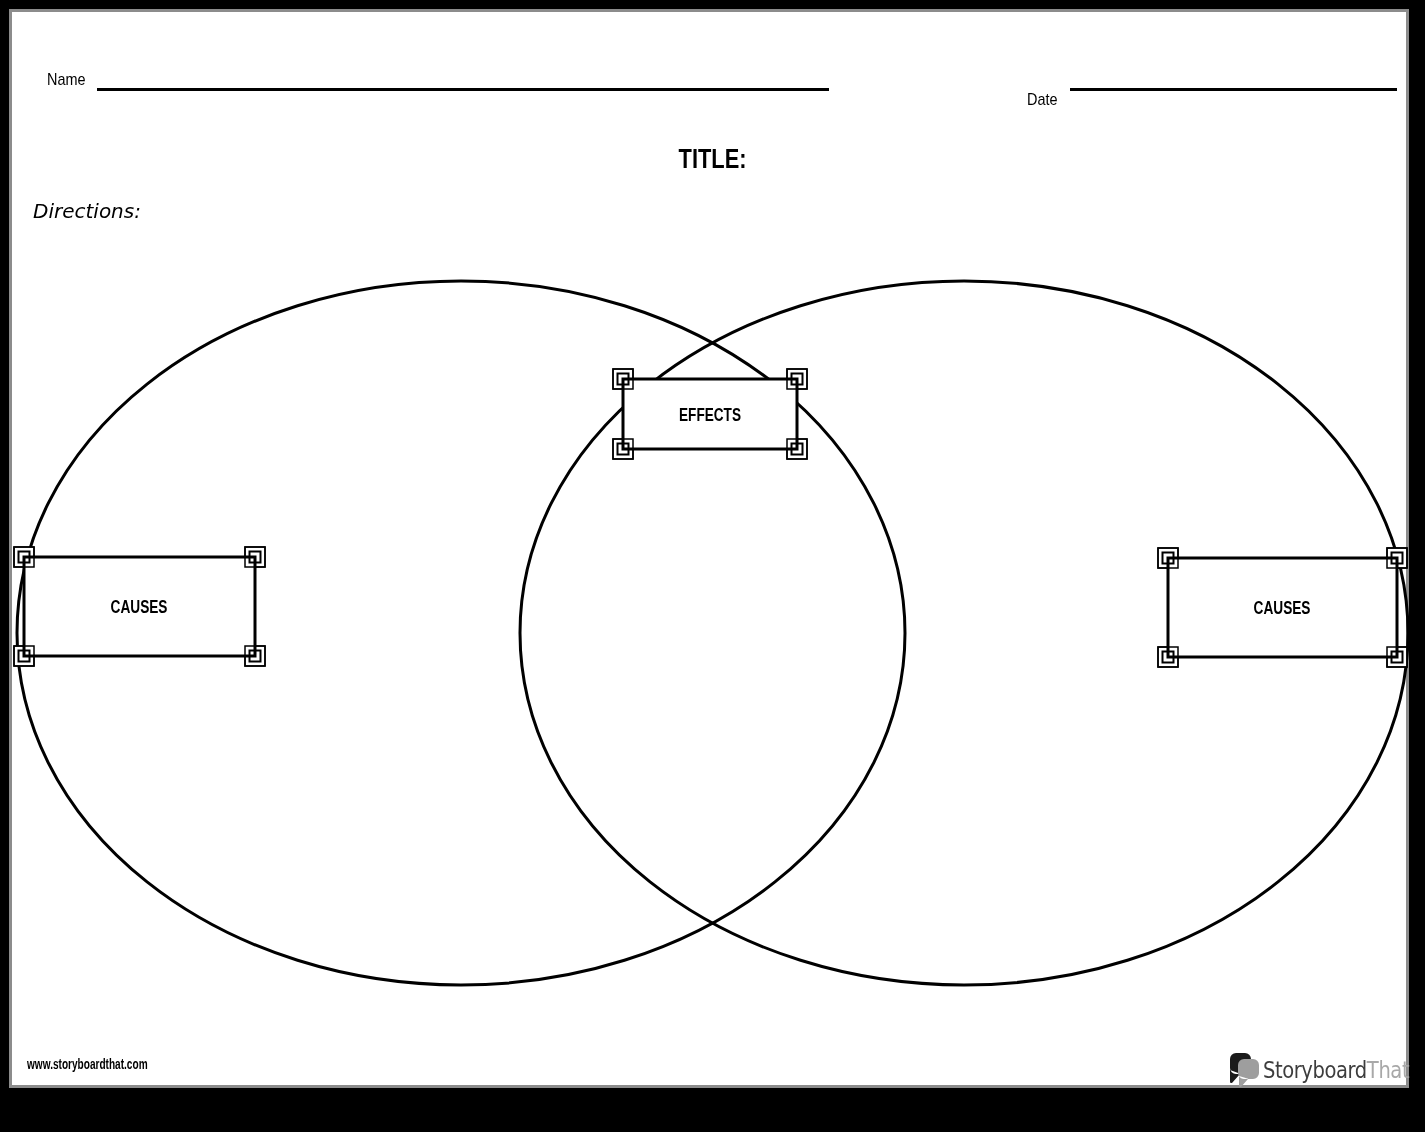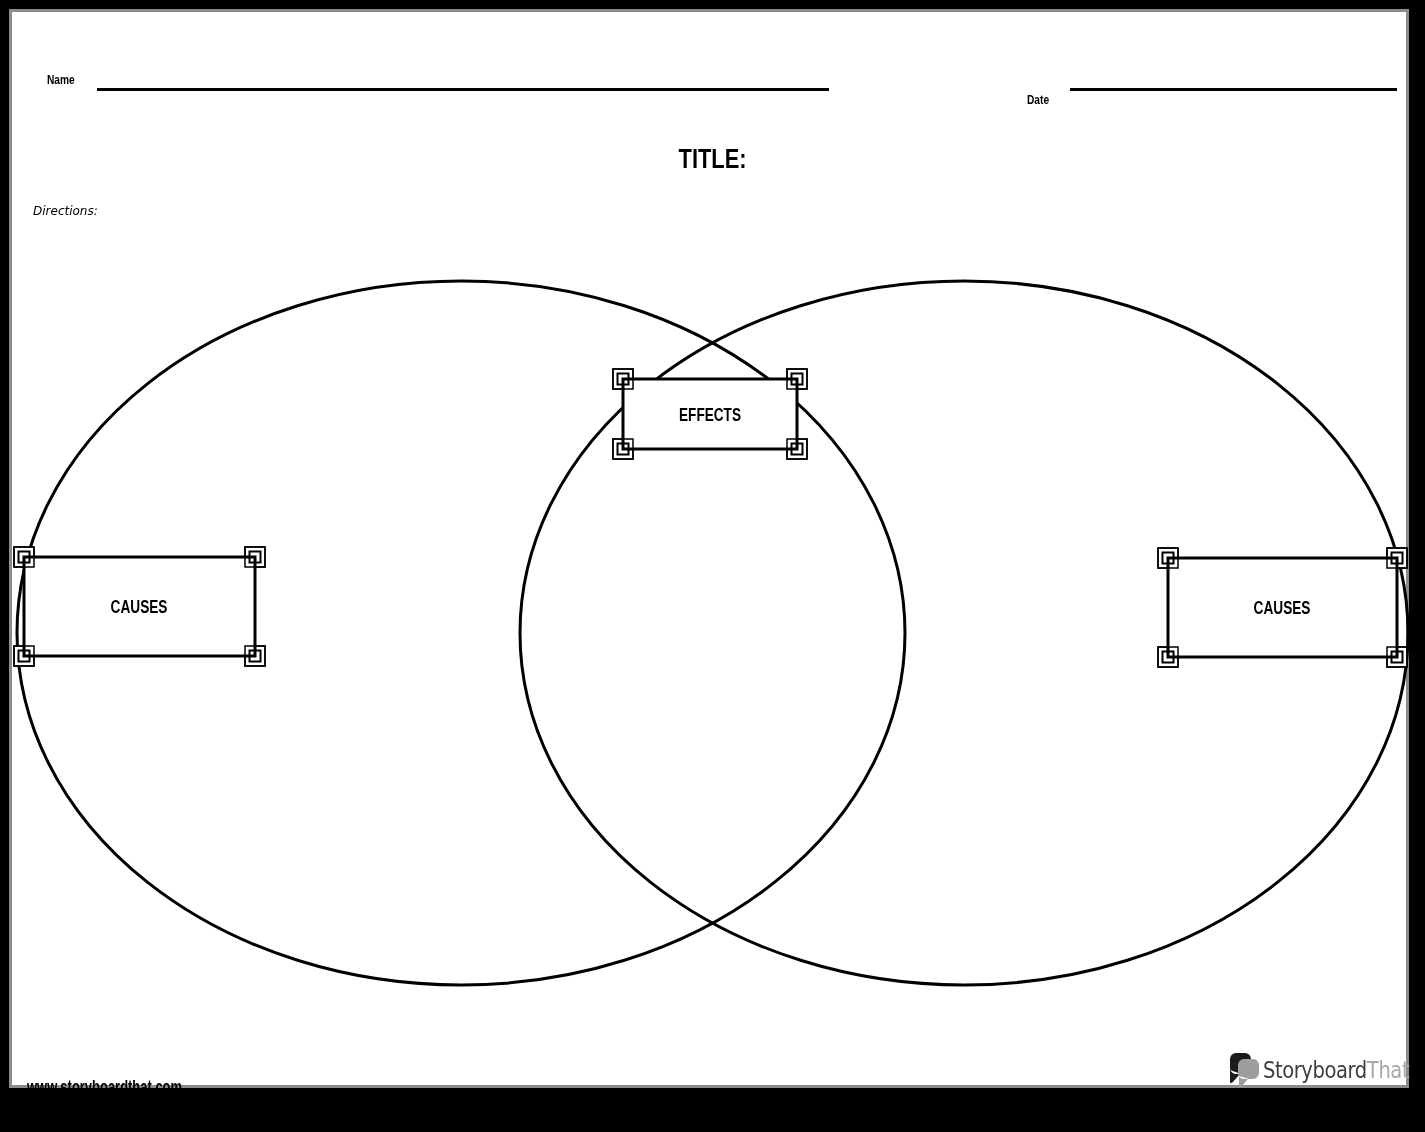--- a/index.html
+++ b/index.html
@@ -14,22 +14,22 @@
   }
   .page {
     position: absolute;
     left: 9px; top: 9px;
     width: 1400px; height: 1079px;
     background: #fff;
     border: 3px solid #8c8c8c;
   }
   .hdr-label {
     position: absolute;
-    font-size: 12px;
-    font-weight: bold;
+    font-size: 17px;
+    font-weight: normal;
     line-height: 18px;
     white-space: nowrap;
   }
   .cond { display: inline-block; transform: scaleX(0.85); transform-origin: 0 50%; }
   .write-line {
     position: absolute;
     height: 3px;
     background: #000;
   }
   .name-label { left: 47px; top: 71px; }
@@ -44,28 +44,28 @@
     line-height: 28px;
     white-space: nowrap;
   }
   .title-row .cond-c { display: inline-block; transform: scaleX(0.78); transform-origin: 50% 50%; }
   .directions-label {
     position: absolute;
     left: 33px; top: 200px;
     font-family: "DejaVu Sans", sans-serif;
     font-style: italic;
     font-weight: 500;
-    font-size: 12px;
+    font-size: 20px;
     line-height: 22px;
   }
   .venn-svg { position: absolute; left: 0; top: 0; }
   .footer-url {
     position: absolute;
-    left: 27px; top: 1079px;
-    font-size: 18px; font-weight: bold;
+    left: 27px; top: 1056px;
+    font-size: 14px; font-weight: bold;
     line-height: 17px;
     white-space: nowrap;
   }
   .footer-url .cond-u { display: inline-block; transform: scaleX(0.72); transform-origin: 0 50%; }
   .logo {
     position: absolute;
     left: 1225px; top: 1050px;
     height: 40px;
     display: flex;
     align-items: center;

